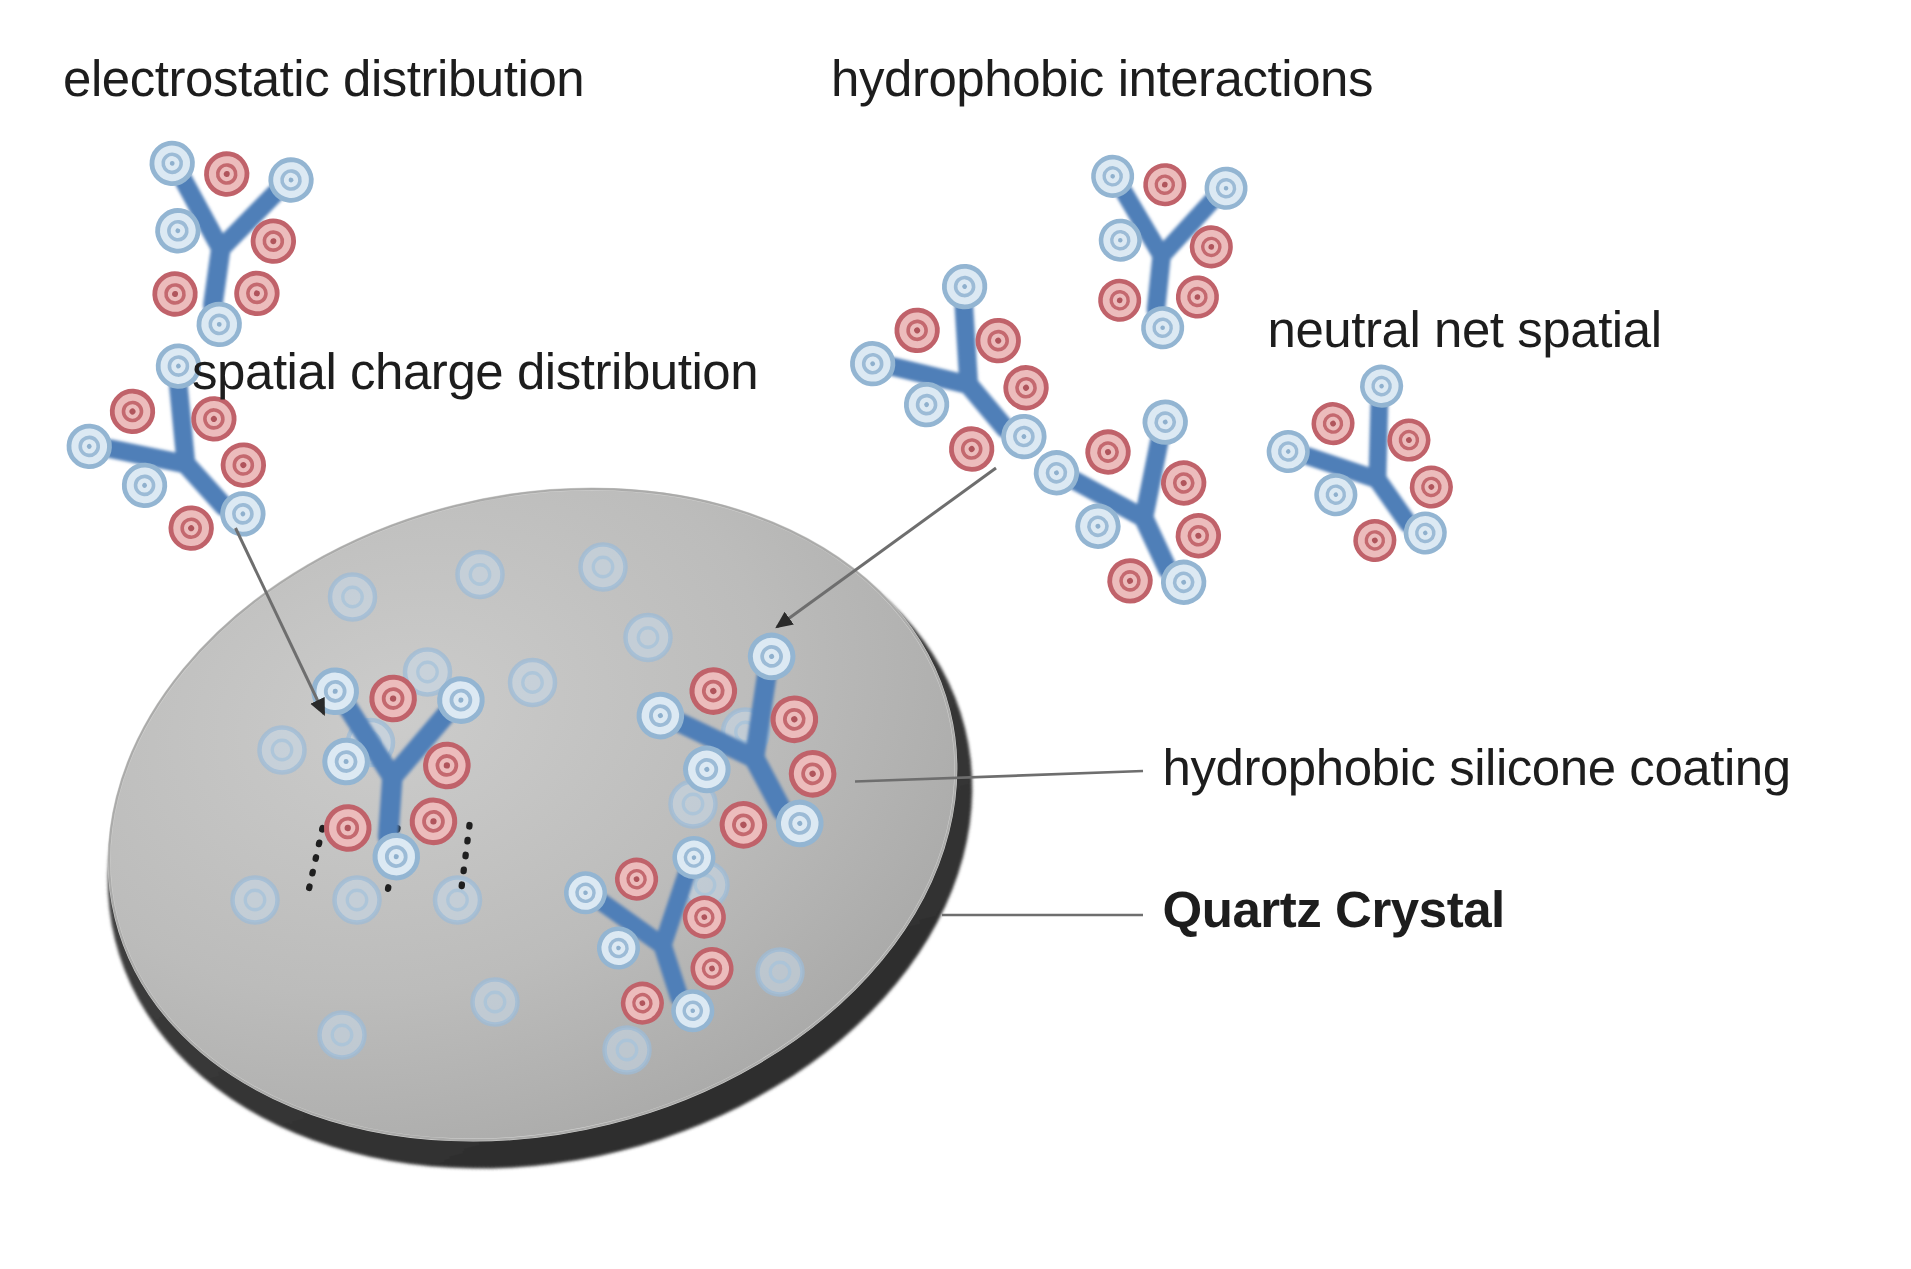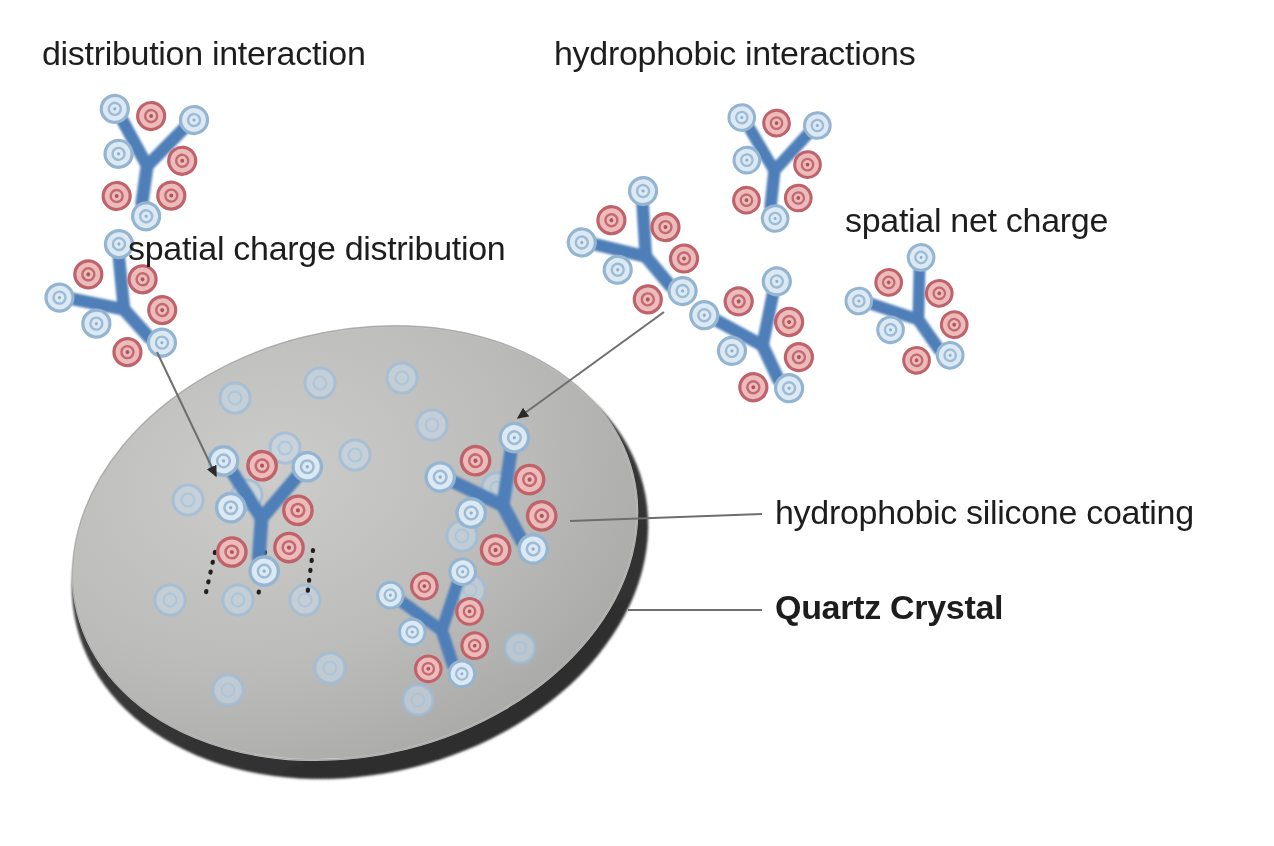--- a/index.html
+++ b/index.html
@@ -138,24 +138,24 @@
         </g>
       </g>
     <g id="leaders-layer">
         <line x1="157" y1="352" x2="216" y2="476" stroke="#6e6e6e" stroke-width="2" marker-end="url(#arrowHead)"></line>
         <line x1="664" y1="312" x2="518" y2="418" stroke="#6e6e6e" stroke-width="2" marker-end="url(#arrowHead)"></line>
         <line x1="570" y1="521" x2="762" y2="514" stroke="#6e6e6e" stroke-width="1.8"></line>
         <line x1="628" y1="610" x2="762" y2="610" stroke="#6e6e6e" stroke-width="1.8"></line>
       </g>
   </svg>
 
-  <div class="lbl" style="left:42px;top:36px;">distribution interaction</div>
+  <div class="lbl" style="left:42px;top:36px;">electrostatic distribution</div>
 
   <div class="lbl" style="left:554px;top:36px;text-align:right;">hydrophobic interactions</div>
 
   <div class="lbl" style="left:128px;top:231px;">spatial charge distribution</div>
 
-  <div class="lbl" style="left:845px;top:203px;">spatial net charge</div>
+  <div class="lbl" style="left:845px;top:203px;">neutral net spatial</div>
 
   <div class="lbl" style="left:775px;top:495px;">hydrophobic silicone coating</div>
 
   <div class="lbl" style="left:775px;top:590px;font-weight:bold;">Quartz Crystal</div>
 </div>
 
 </body></html>

